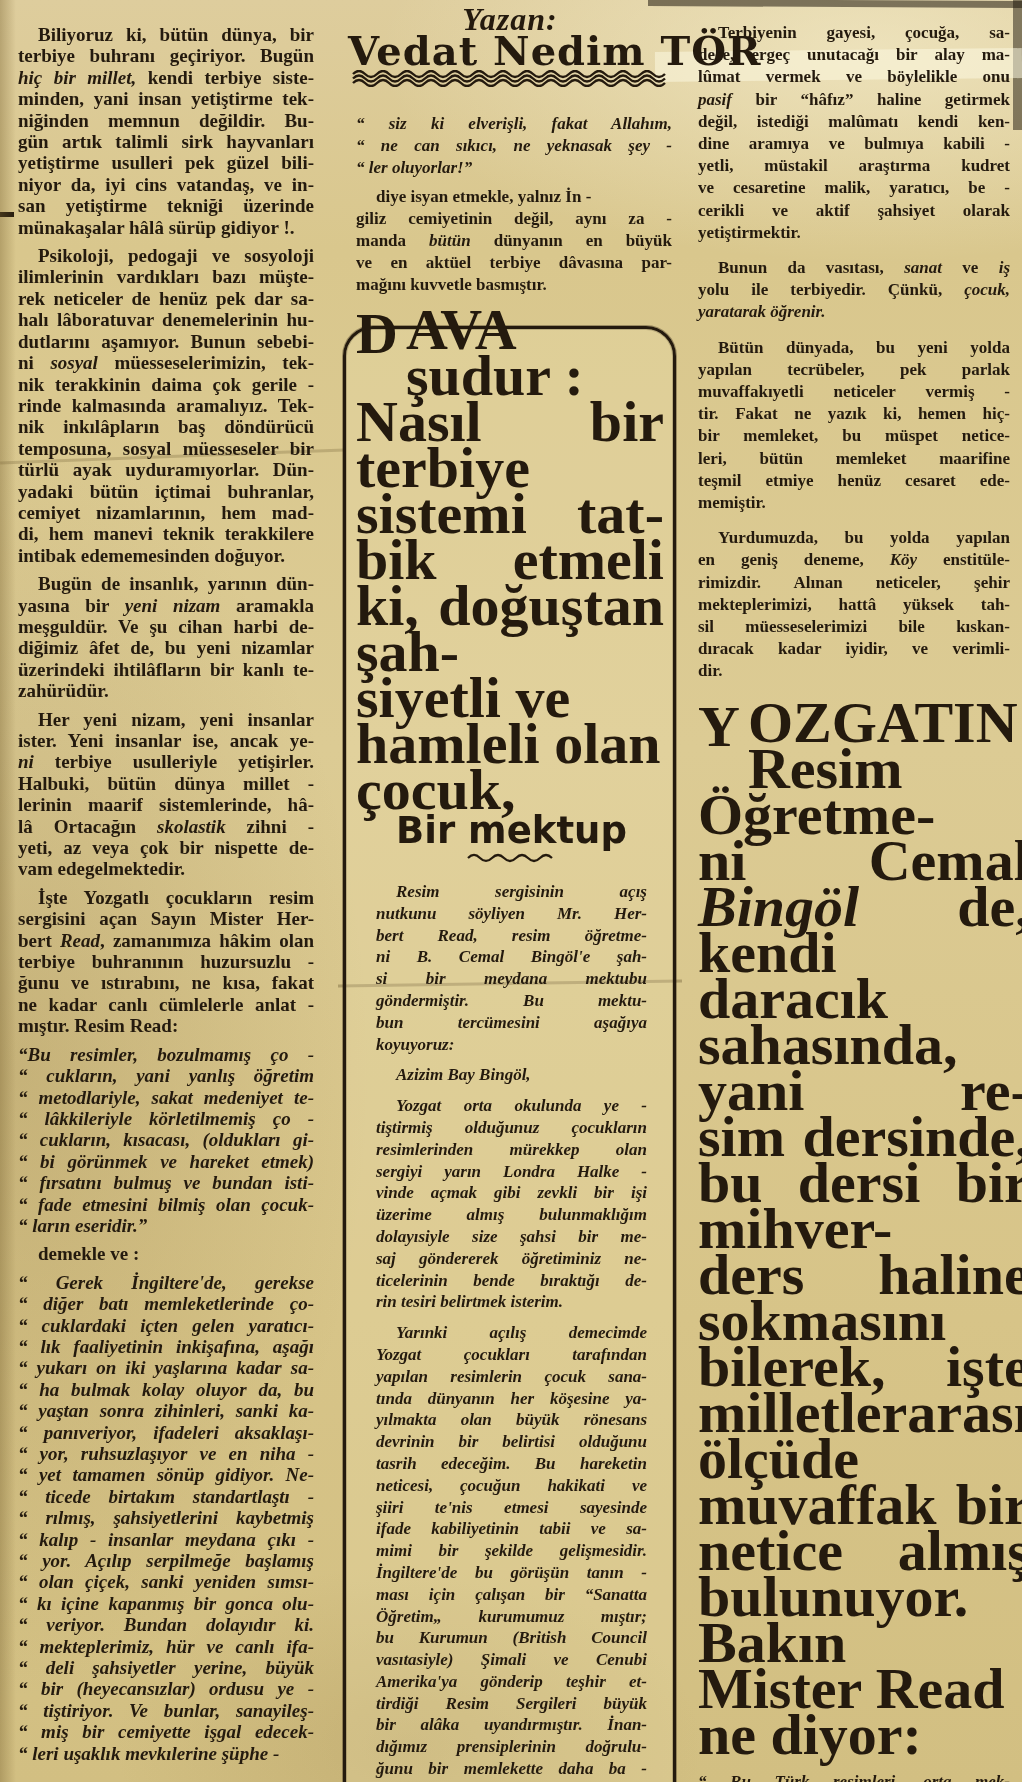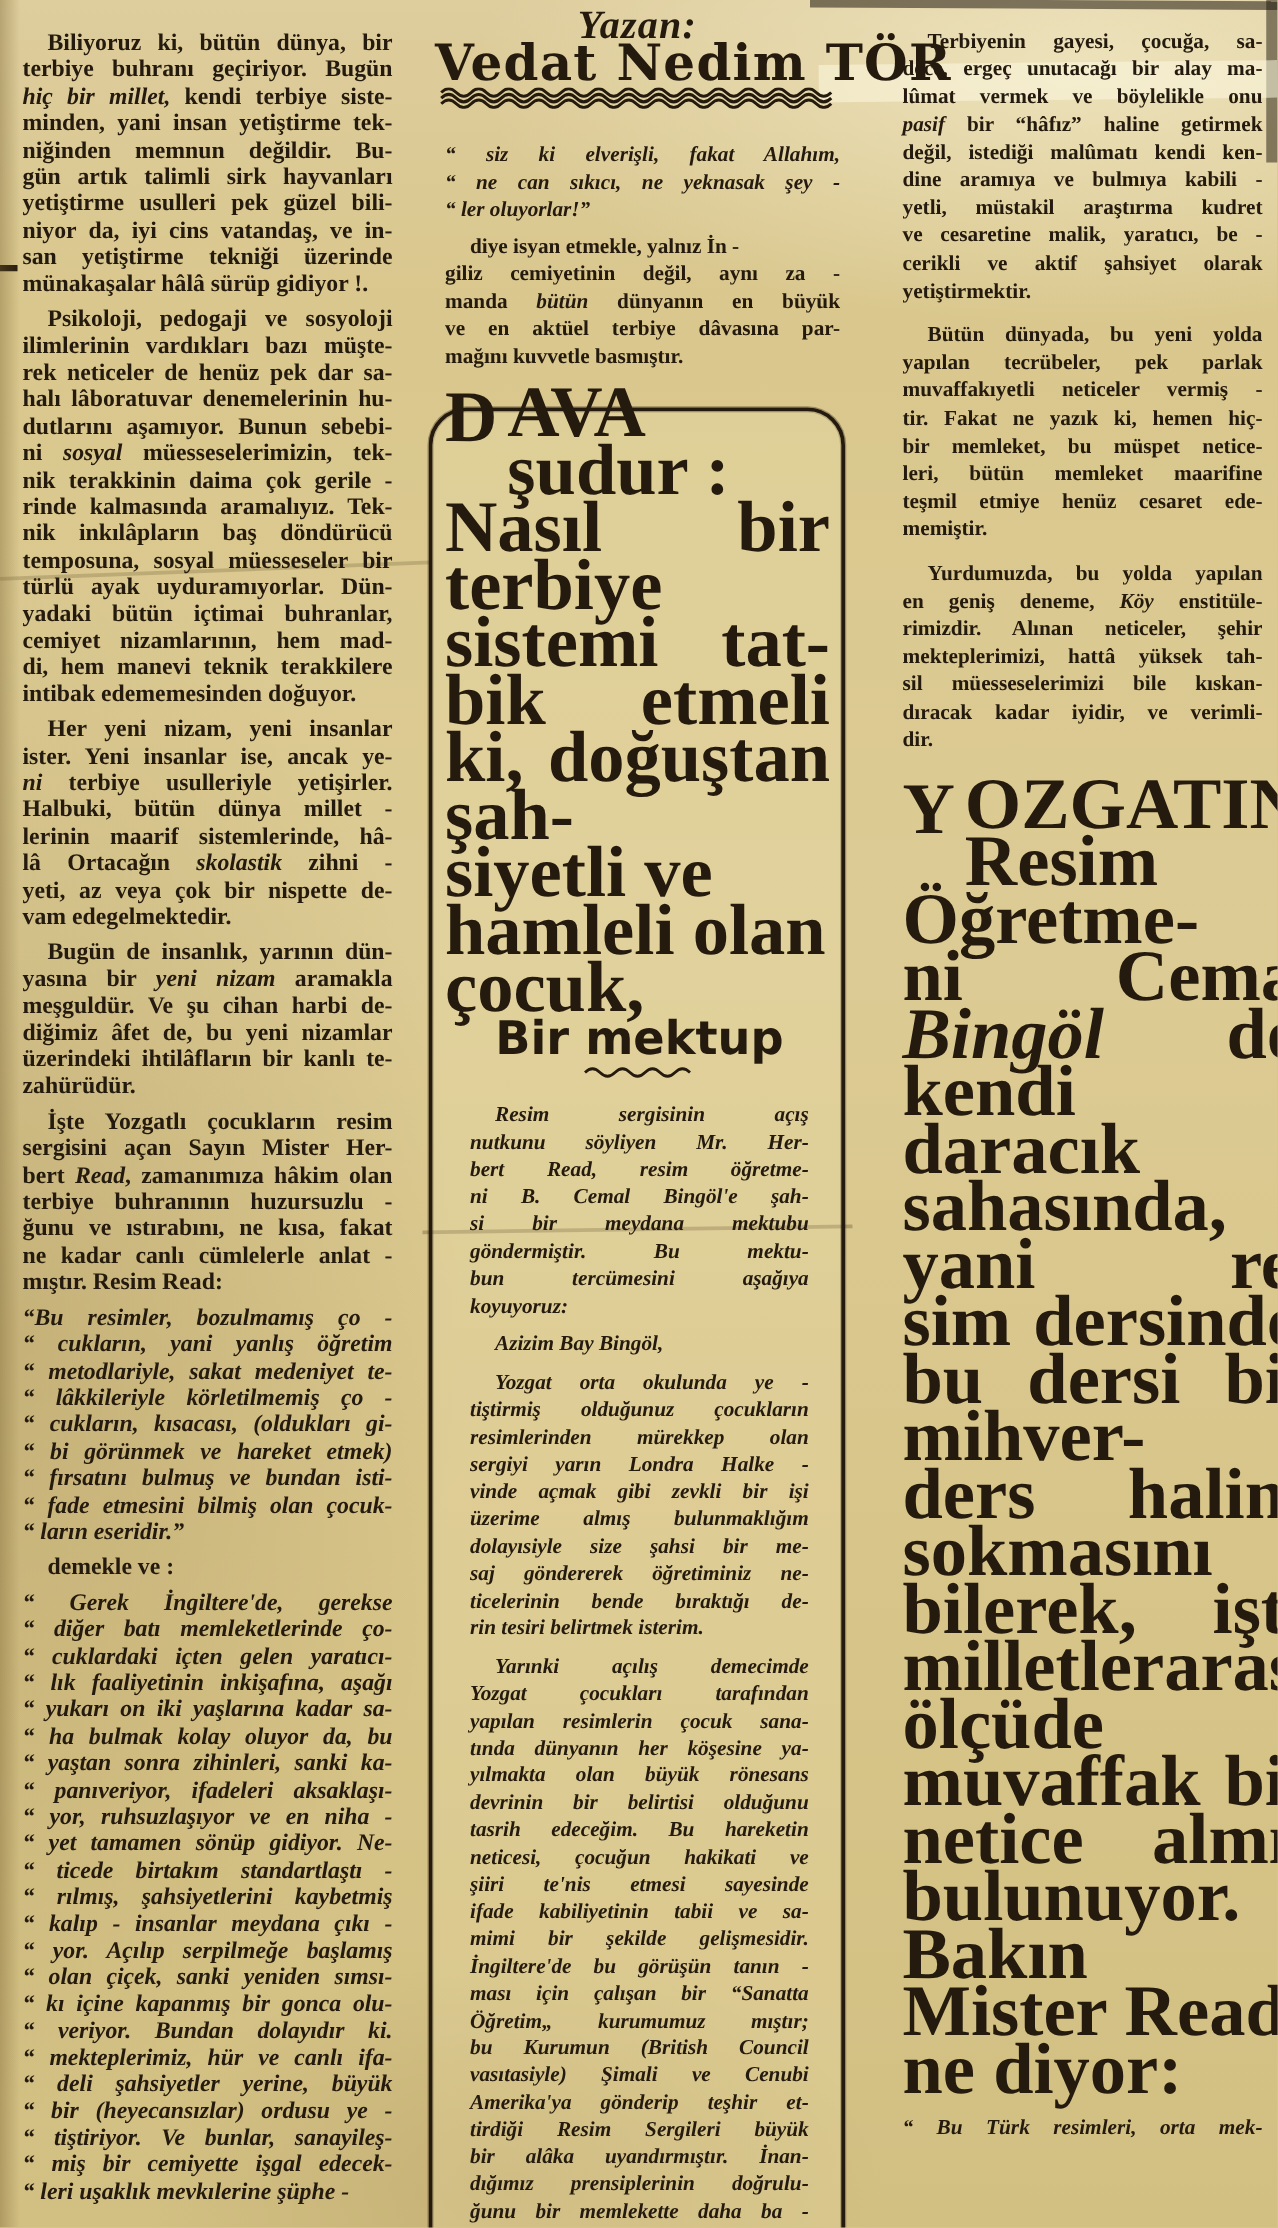--- a/index.html
+++ b/index.html
@@ -26,21 +26,21 @@
   .crease-left{left:0;top:455px;width:345px;height:3px;background:rgba(110,92,50,.28);transform:rotate(-2.2deg);}
   .margin-tick{left:0;top:212px;width:14px;height:5px;background:#241a0e;}
   .left-vignette{left:0;top:0;width:16px;height:1782px;background:linear-gradient(90deg,rgba(120,98,48,.38),rgba(120,98,48,0));}
 
   .col{position:absolute;font-weight:700;}
   .col-left{left:18px;top:24px;width:296px;font-size:19px;line-height:21.4px;}
   .col-mid{left:348px;top:0;width:324px;font-size:17px;line-height:22px;}
   .col-right{left:698px;top:22px;width:312px;font-size:17px;line-height:22.2px;}
 
   .block{margin:0 0 7px 0;}
-  .col-right .block{margin-bottom:13px;margin-left:24px;}
+  .col-right .block{margin-bottom:13px;}
   .line{text-align:left;}
   .line.jl{text-align:justify;text-align-last:justify;}
   .line.first{text-indent:20px;}
   .quote{font-style:italic;}
   .dropcap-block{overflow:visible;}
   .dropcap{
     float:left;font-size:58px;line-height:46px;padding:4px 8px 0 0;
     font-weight:700;font-family:"Liberation Serif",serif;
   }
 
@@ -111,36 +111,36 @@
         <div class="line jl">rinde kalmasında aramalıyız. Tek-</div>
         <div class="line jl">nik inkılâpların baş döndürücü</div>
         <div class="line jl">temposuna, sosyal müesseseler bir</div>
         <div class="line jl">türlü ayak uyduramıyorlar. Dün-</div>
         <div class="line jl">yadaki bütün içtimai buhranlar,</div>
         <div class="line jl">cemiyet nizamlarının, hem mad-</div>
         <div class="line jl">di, hem manevi teknik terakkilere</div>
         <div class="line">intibak edememesinden doğuyor.</div>
       </div>
       <div class="block para">
+        <div class="line jl first">Bugün de insanlık, yarının dün-</div>
+        <div class="line jl">yasına bir <i>yeni nizam</i> aramakla</div>
+        <div class="line jl">meşguldür. Ve şu cihan harbi de-</div>
+        <div class="line jl">diğimiz âfet de, bu yeni nizamlar</div>
+        <div class="line jl">üzerindeki ihtilâfların bir kanlı te-</div>
+        <div class="line">zahürüdür.</div>
+      </div>
+      <div class="block para">
         <div class="line jl first">Her yeni nizam, yeni insanlar</div>
         <div class="line jl">ister. Yeni insanlar ise, ancak ye-</div>
         <div class="line jl"><i>ni</i> terbiye usulleriyle yetişirler.</div>
         <div class="line jl">Halbuki, bütün dünya millet -</div>
         <div class="line jl">lerinin maarif sistemlerinde, hâ-</div>
         <div class="line jl">lâ Ortacağın <i>skolastik</i> zihni -</div>
         <div class="line jl">yeti, az veya çok bir nispette de-</div>
         <div class="line">vam edegelmektedir.</div>
-      </div>
-      <div class="block para">
-        <div class="line jl first">Bugün de insanlık, yarının dün-</div>
-        <div class="line jl">yasına bir <i>yeni nizam</i> aramakla</div>
-        <div class="line jl">meşguldür. Ve şu cihan harbi de-</div>
-        <div class="line jl">diğimiz âfet de, bu yeni nizamlar</div>
-        <div class="line jl">üzerindeki ihtilâfların bir kanlı te-</div>
-        <div class="line">zahürüdür.</div>
       </div>
       <div class="block para">
         <div class="line jl first">İşte Yozgatlı çocukların resim</div>
         <div class="line jl">sergisini açan Sayın Mister Her-</div>
         <div class="line jl">bert <i>Read</i>, zamanımıza hâkim olan</div>
         <div class="line jl">terbiye buhranının huzursuzlu -</div>
         <div class="line jl">ğunu ve ıstırabını, ne kısa, fakat</div>
         <div class="line jl">ne kadar canlı cümlelerle anlat -</div>
         <div class="line">mıştır. Resim Read:</div>
       </div>
@@ -282,20 +282,25 @@
         <div class="line jl">lûmat vermek ve böylelikle onu</div>
         <div class="line jl"><i>pasif</i> bir “hâfız” haline getirmek</div>
         <div class="line jl">değil, istediği malûmatı kendi ken-</div>
         <div class="line jl">dine aramıya ve bulmıya kabili -</div>
         <div class="line jl">yetli, müstakil araştırma kudret</div>
         <div class="line jl">ve cesaretine malik, yaratıcı, be -</div>
         <div class="line jl">cerikli ve aktif şahsiyet olarak</div>
         <div class="line">yetiştirmektir.</div>
       </div>
       <div class="block para">
+        <div class="line jl first">Bunun da vasıtası, <i>sanat</i> ve <i>iş</i></div>
+        <div class="line jl">yolu ile terbiyedir. Çünkü, <i>çocuk,</i></div>
+        <div class="line"><i>yaratarak öğrenir.</i></div>
+      </div>
+      <div class="block para">
         <div class="line jl first">Bütün dünyada, bu yeni yolda</div>
         <div class="line jl">yapılan tecrübeler, pek parlak</div>
         <div class="line jl">muvaffakıyetli neticeler vermiş -</div>
         <div class="line jl">tir. Fakat ne yazık ki, hemen hiç-</div>
         <div class="line jl">bir memleket, bu müspet netice-</div>
         <div class="line jl">leri, bütün memleket maarifine</div>
         <div class="line jl">teşmil etmiye henüz cesaret ede-</div>
         <div class="line">memiştir.</div>
       </div>
       <div class="block para">

